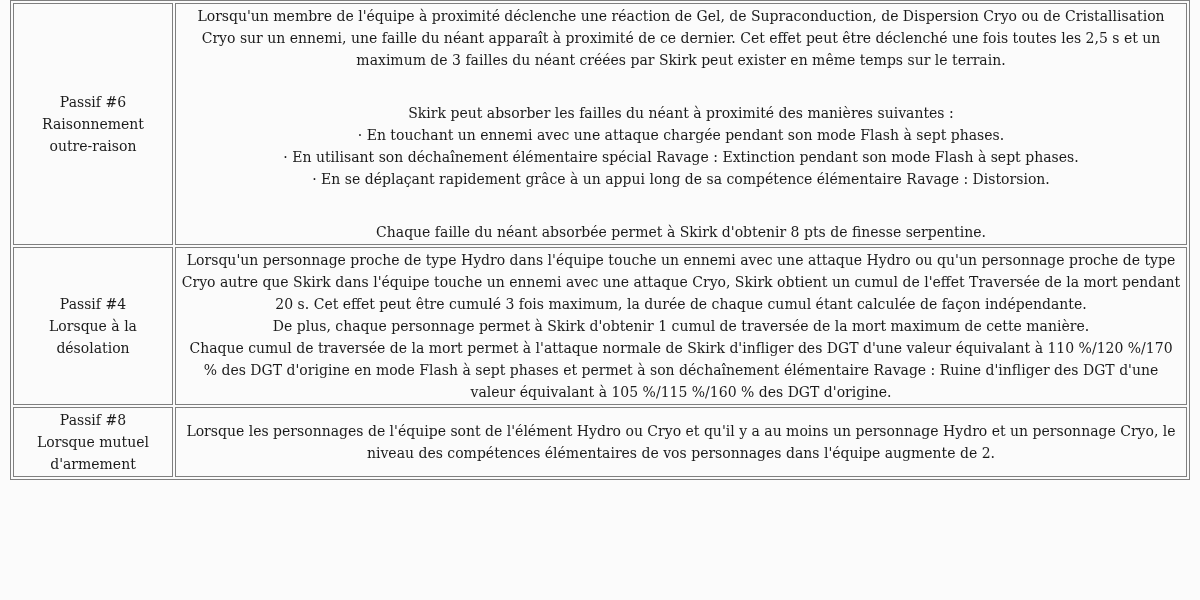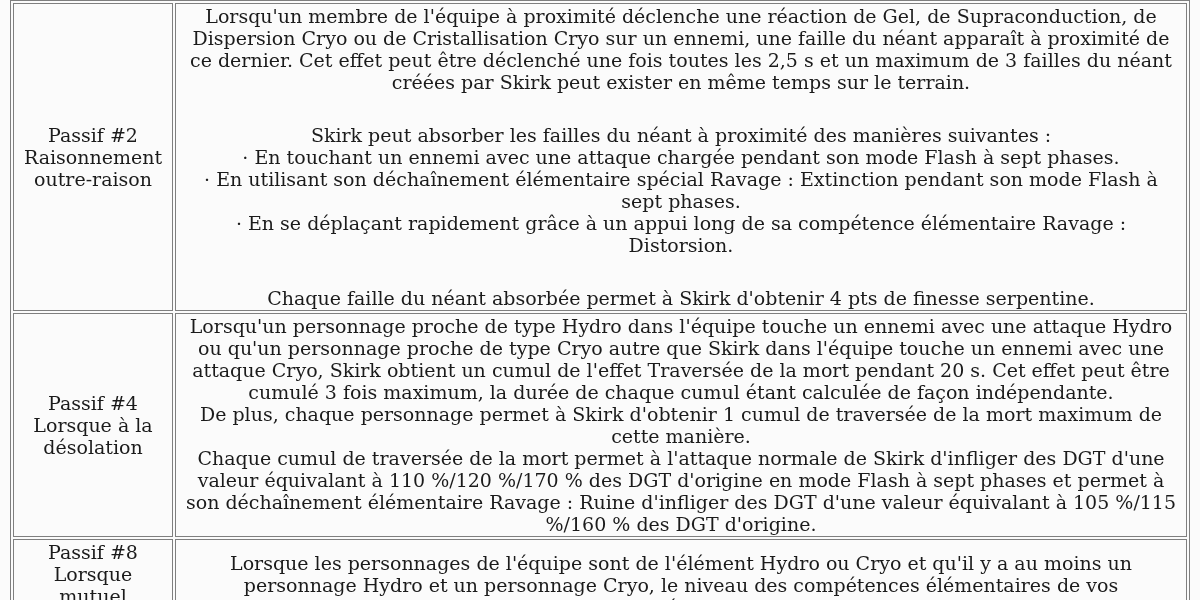--- a/index.html
+++ b/index.html
@@ -25,21 +25,21 @@
     border: 1px solid var(--border);
     margin: 0 10px;
     width: 1180px;
     table-layout: fixed;
   }
   td {
     border: 1px solid var(--border);
     background: var(--background);
     vertical-align: middle;
     text-align: center;
-    font-size: 19px;
+    font-size: 14px;
     line-height: 22px;
     padding: 1px 5px;
   }
   td.label-cell {
     width: 148px; 
   }
   .passive-number {
     font-weight: normal;
   }
   .passive-name {
@@ -57,46 +57,46 @@
 <body>
 
 <table class="passives">
   <colgroup>
     <col style="width:160px">
     <col>
   </colgroup>
   <tbody>
     <tr>
       <td class="label-cell">
-        <div class="passive-number">Passif #2</div>
+        <div class="passive-number">Passif #6</div>
         <div class="passive-name">Raisonnement outre-raison</div>
       </td>
       <td class="desc-cell">
         <p class="para">Lorsqu'un membre de l'équipe à proximité déclenche une réaction de Gel, de Supraconduction, de Dispersion Cryo ou de Cristallisation Cryo sur un ennemi, une faille du néant apparaît à proximité de ce dernier. Cet effet peut être déclenché une fois toutes les 2,5 s et un maximum de 3 failles du néant créées par Skirk peut exister en même temps sur le terrain.</p>
         <p class="para gap">Skirk peut absorber les failles du néant à proximité des manières suivantes :
 · En touchant un ennemi avec une attaque chargée pendant son mode Flash à sept phases.
 · En utilisant son déchaînement élémentaire spécial Ravage : Extinction pendant son mode Flash à sept phases.
 · En se déplaçant rapidement grâce à un appui long de sa compétence élémentaire Ravage : Distorsion.</p>
-        <p class="para gap">Chaque faille du néant absorbée permet à Skirk d'obtenir 4 pts de finesse serpentine.</p>
+        <p class="para gap">Chaque faille du néant absorbée permet à Skirk d'obtenir 8 pts de finesse serpentine.</p>
       </td>
     </tr>
     <tr>
       <td class="label-cell">
         <div class="passive-number">Passif #4</div>
         <div class="passive-name">Lorsque à la désolation</div>
       </td>
       <td class="desc-cell">
         <p class="para">Lorsqu'un personnage proche de type Hydro dans l'équipe touche un ennemi avec une attaque Hydro ou qu'un personnage proche de type Cryo autre que Skirk dans l'équipe touche un ennemi avec une attaque Cryo, Skirk obtient un cumul de l'effet Traversée de la mort pendant 20 s. Cet effet peut être cumulé 3 fois maximum, la durée de chaque cumul étant calculée de façon indépendante.</p>
         <p class="para">De plus, chaque personnage permet à Skirk d'obtenir 1 cumul de traversée de la mort maximum de cette manière.</p>
         <p class="para">Chaque cumul de traversée de la mort permet à l'attaque normale de Skirk d'infliger des DGT d'une valeur équivalant à 110 %/120 %/170 % des DGT d'origine en mode Flash à sept phases et permet à son déchaînement élémentaire Ravage : Ruine d'infliger des DGT d'une valeur équivalant à 105 %/115 %/160 % des DGT d'origine.</p>
       </td>
     </tr>
     <tr>
       <td class="label-cell">
         <div class="passive-number">Passif #8</div>
         <div class="passive-name">Lorsque mutuel d'armement</div>
       </td>
       <td class="desc-cell">
-        <p class="para">Lorsque les personnages de l'équipe sont de l'élément Hydro ou Cryo et qu'il y a au moins un personnage Hydro et un personnage Cryo, le niveau des compétences élémentaires de vos personnages dans l'équipe augmente de 1.</p>
+        <p class="para">Lorsque les personnages de l'équipe sont de l'élément Hydro ou Cryo et qu'il y a au moins un personnage Hydro et un personnage Cryo, le niveau des compétences élémentaires de vos personnages dans l'équipe augmente de 2.</p>
       </td>
     </tr>
   </tbody>
 </table>
 
 </body></html>

